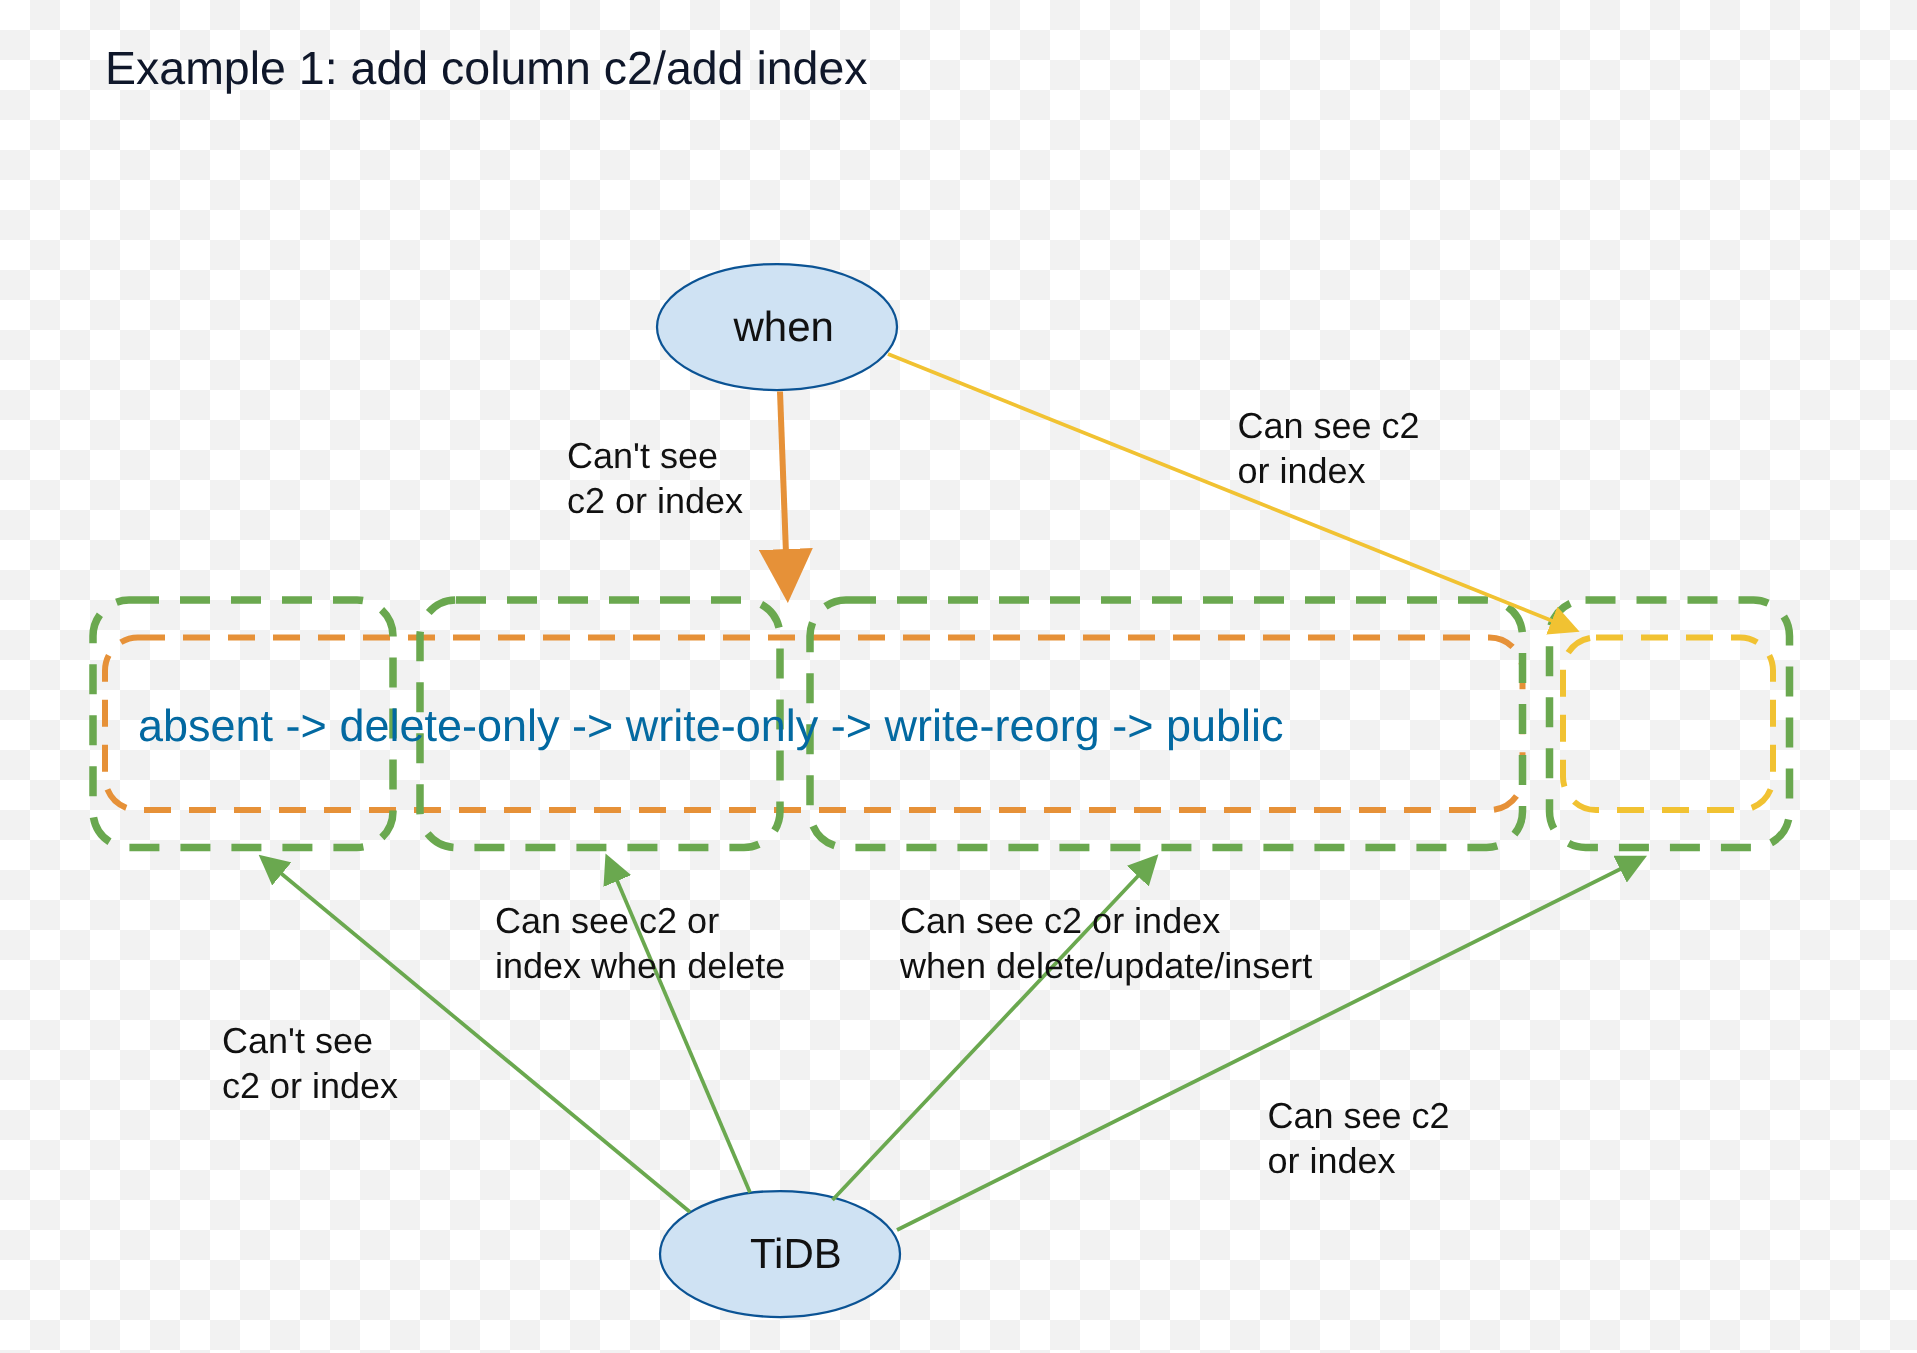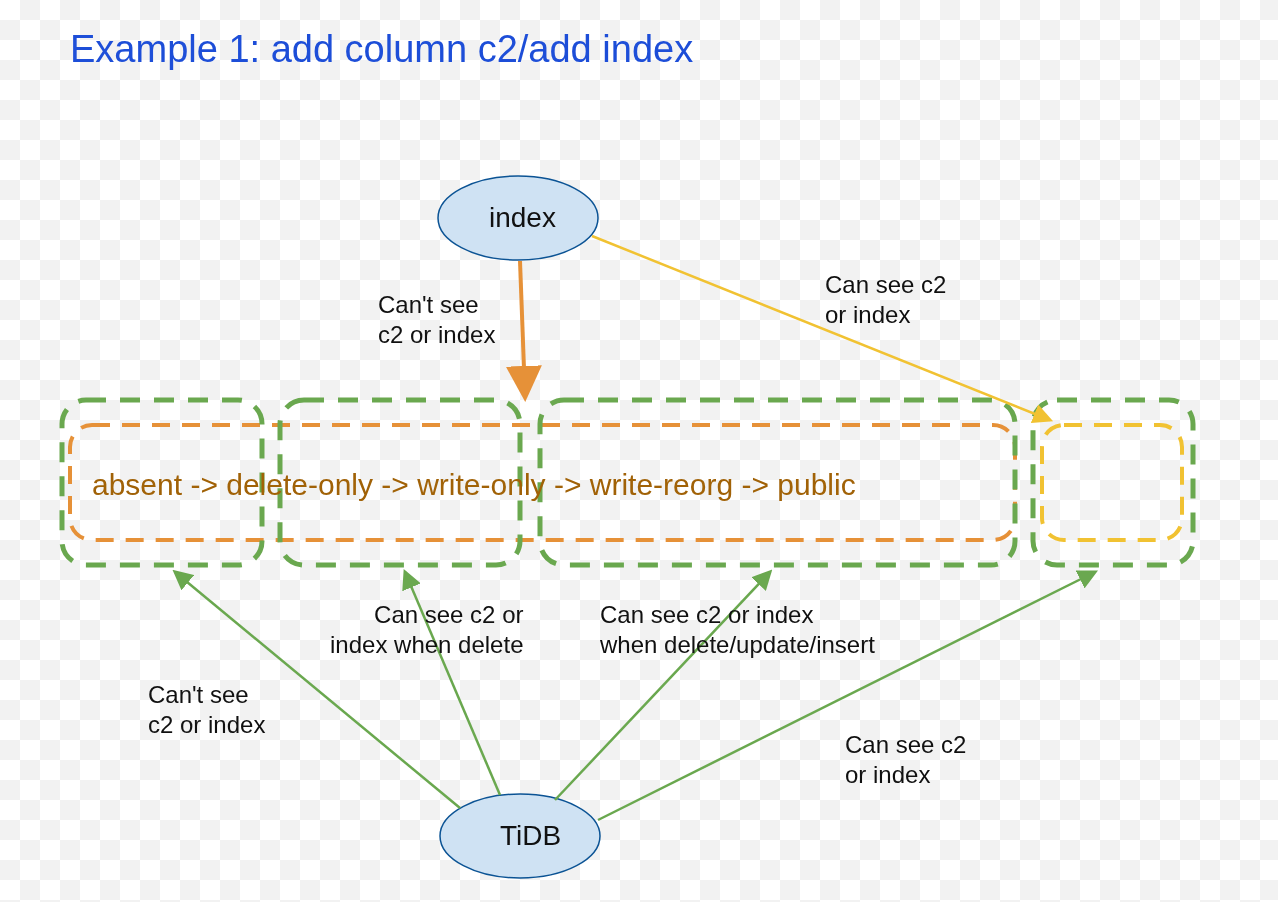--- a/index.html
+++ b/index.html
@@ -15,22 +15,22 @@
         linear-gradient(45deg, transparent 75%, #f2f2f2 75%),
         linear-gradient(-45deg, transparent 75%, #f2f2f2 75%);
       background-size: 40px 40px;
       background-position: 0 0, 0 20px, 20px -20px, -20px 0px;
       overflow: hidden;
     }
     .title {
       position: absolute;
       left: 70px;
       top: 28px;
-      font-size: 38px;
-      color: #1d4ed8;
+      font-size: 31px;
+      color: #0f172a;
     }
     .ellipse {
       position: absolute;
       fill: #cfe2f3;
       stroke: #0b5394;
       stroke-width: 1.5;
     }
     .ellipse-label {
       position: absolute;
       font-size: 28px;
@@ -40,21 +40,21 @@
     .annot {
       position: absolute;
       font-size: 24px;
       color: #111;
       line-height: 1.25;
       white-space: pre;
     }
     .state-text {
       position: absolute;
       font-size: 30px;
-      color: #a16207;
+      color: #0369a1;
       white-space: nowrap;
     }
   </style>
 </head>
 <body>
 
 <div class="title">Example 1: add column c2/add index</div>
 
 <svg width="1278" height="902" style="position:absolute; left:0; top:0;">
   <defs>
@@ -84,29 +84,29 @@
 
   <line x1="520" y1="261" x2="525" y2="396" stroke="#e69138" stroke-width="4" marker-end="url(#arrow-orange)"></line>
   <line x1="592" y1="236" x2="1050" y2="420" stroke="#f1c232" stroke-width="2.5" marker-end="url(#arrow-yellow)"></line>
 
   <line x1="460" y1="808" x2="175" y2="572" stroke="#6aa84f" stroke-width="2.5" marker-end="url(#arrow-green)"></line>
   <line x1="500" y1="795" x2="405" y2="572" stroke="#6aa84f" stroke-width="2.5" marker-end="url(#arrow-green)"></line>
   <line x1="555" y1="800" x2="770" y2="572" stroke="#6aa84f" stroke-width="2.5" marker-end="url(#arrow-green)"></line>
   <line x1="598" y1="820" x2="1095" y2="572" stroke="#6aa84f" stroke-width="2.5" marker-end="url(#arrow-green)"></line>
 </svg>
 
-<div class="ellipse-label" style="left:489px; top:202px;">index</div>
+<div class="ellipse-label" style="left:489px; top:202px;">when</div>
 <div class="ellipse-label" style="left:488px; top:820px;margin-left:12px;">TiDB</div>
 
 <div class="state-text" style="left:92px; top:468px;">absent -&gt; delete-only -&gt; write-only -&gt; write-reorg -&gt; public</div>
 
 <div class="annot" style="left:378px; top:290px;">Can't see
 c2 or index</div>
 <div class="annot" style="left:825px; top:270px;">Can see c2
 or index</div>
 <div class="annot" style="left:148px; top:680px;">Can't see
 c2 or index</div>
-<div class="annot" style="left:330px; top:600px;text-align:right;">Can see c2 or
+<div class="annot" style="left:330px; top:600px;">Can see c2 or
 index when delete</div>
 <div class="annot" style="left:600px; top:600px;">Can see c2 or index
 when delete/update/insert</div>
 <div class="annot" style="left:845px; top:730px;">Can see c2
 or index</div>
 
 </body></html>

